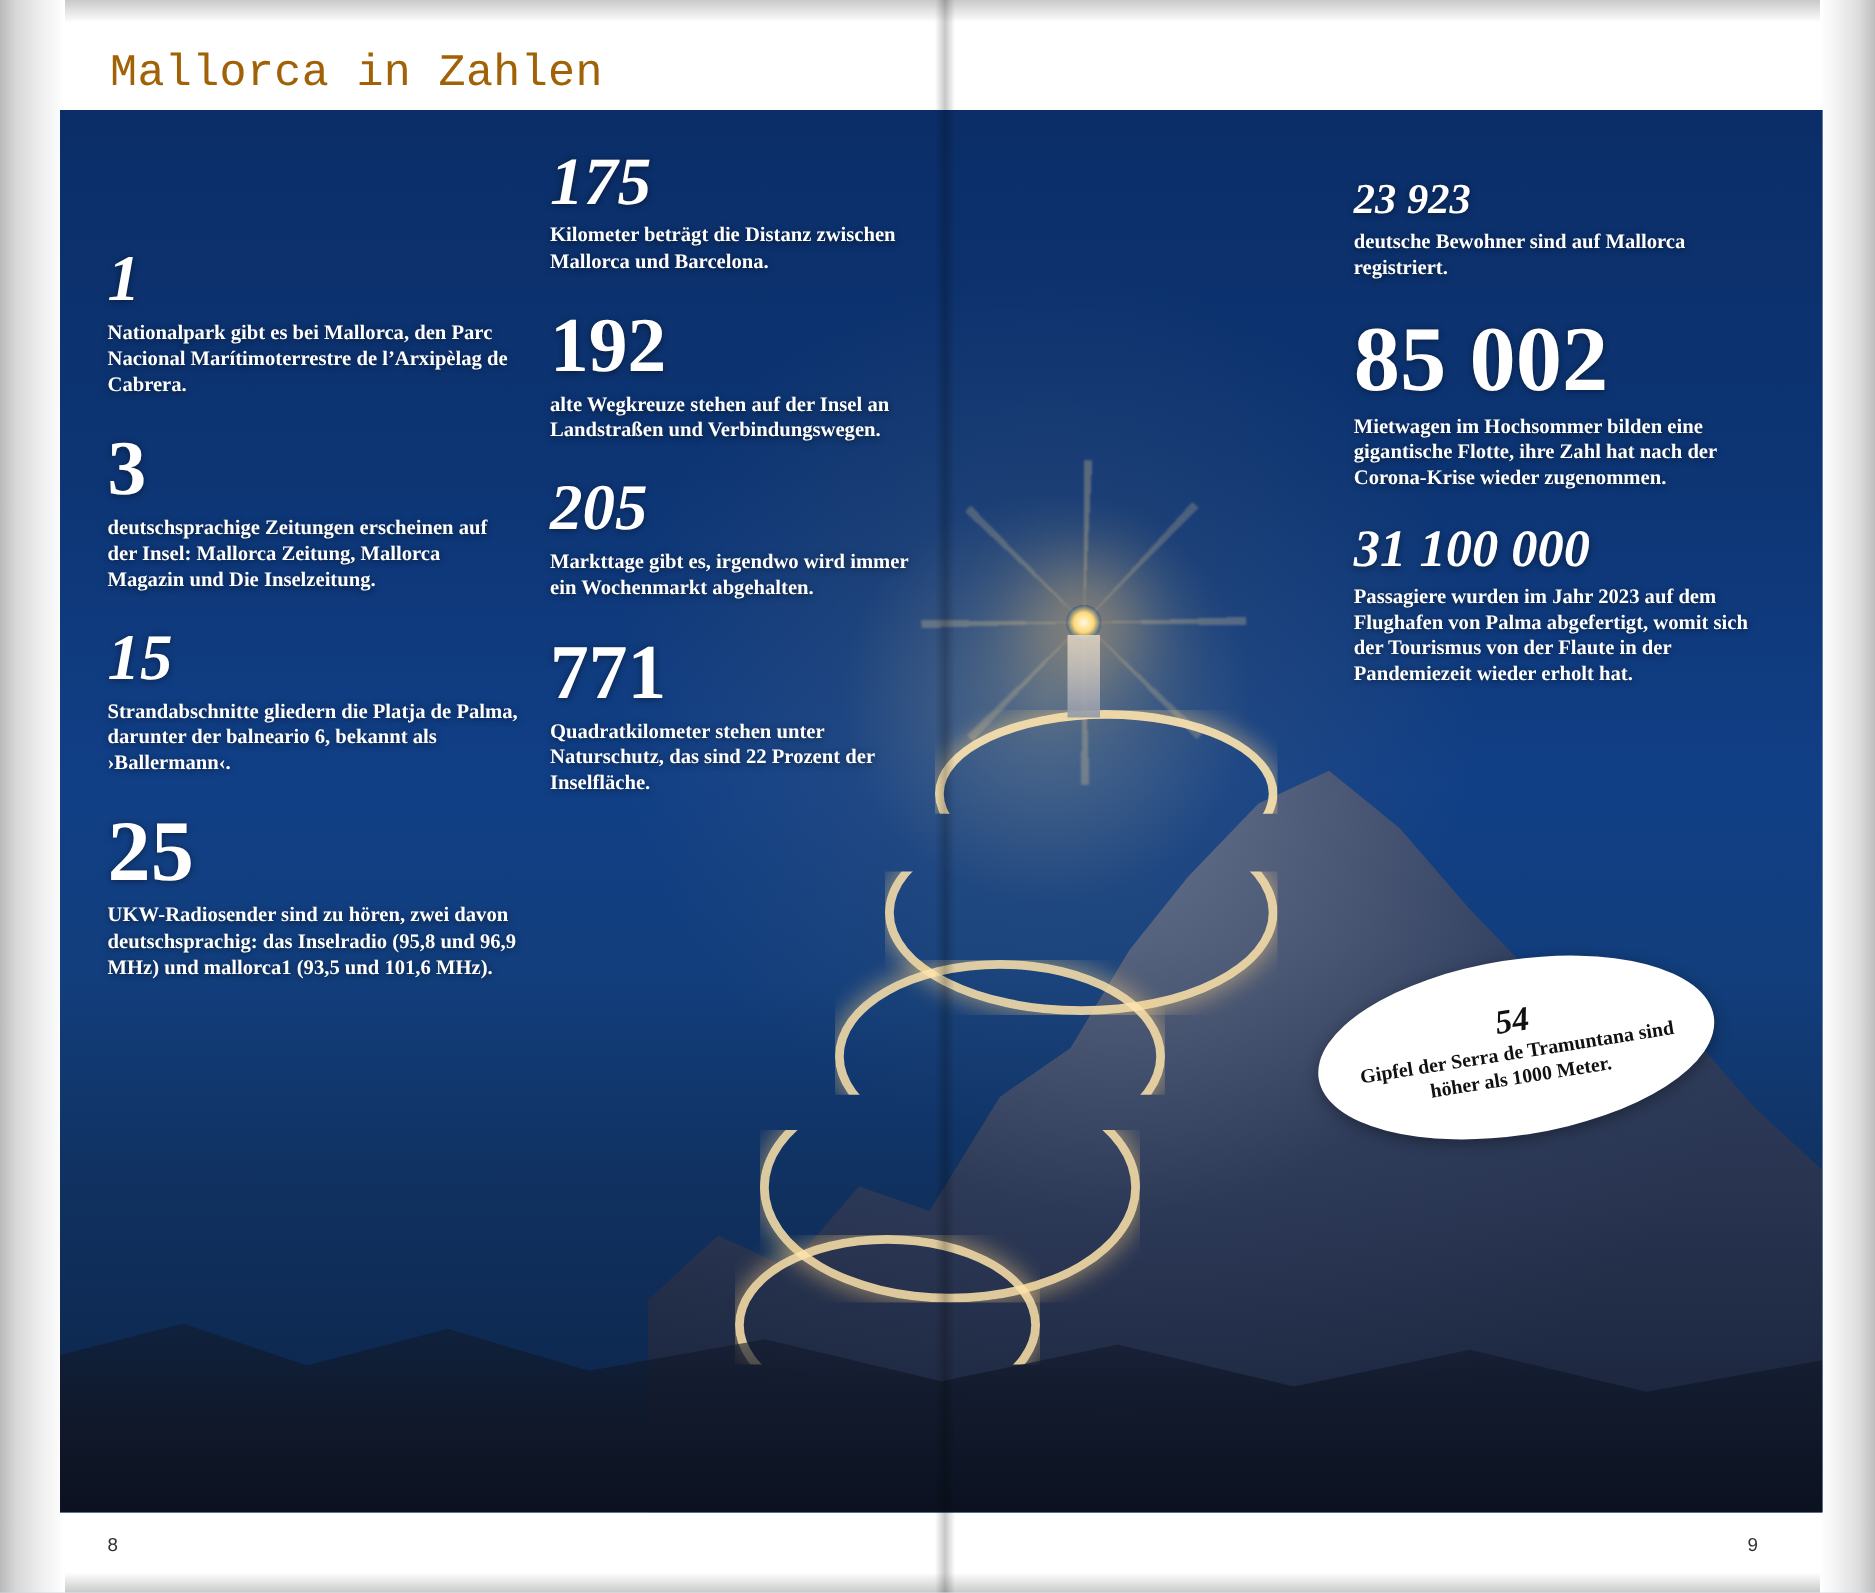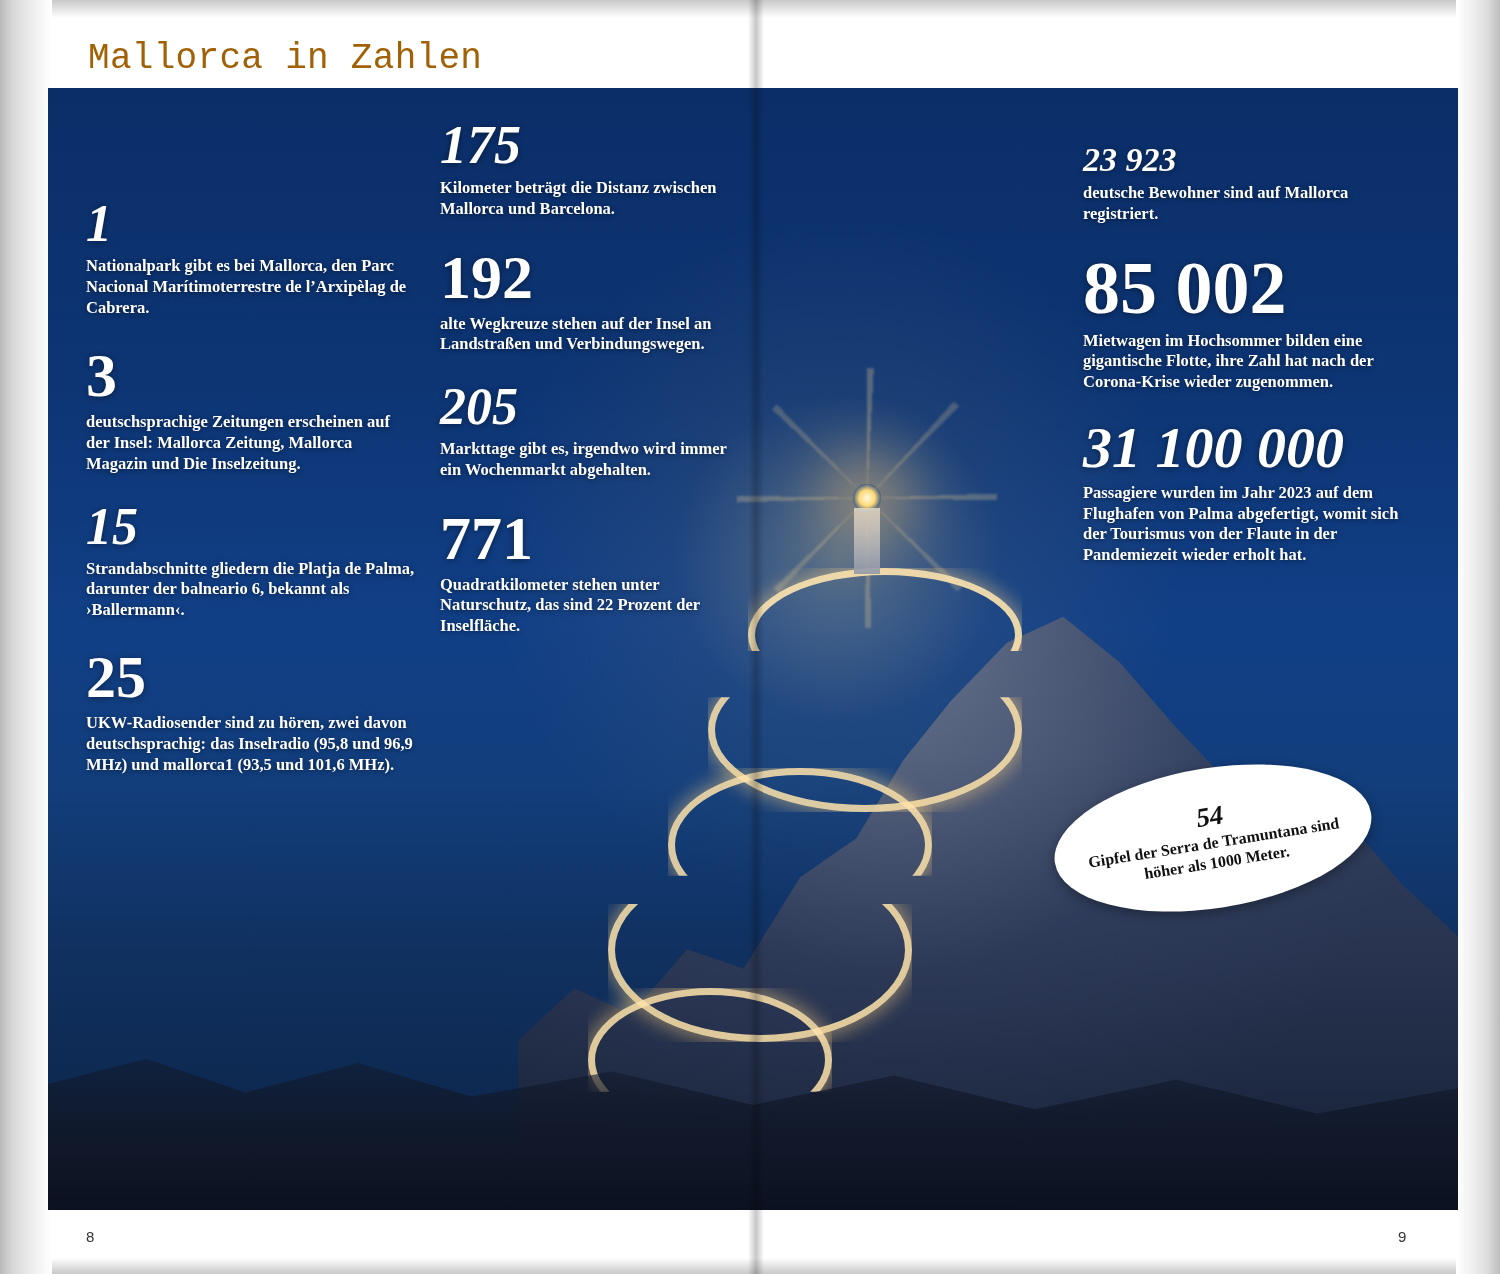--- a/index.html
+++ b/index.html
@@ -283,21 +283,21 @@
       </div>
       <div class="fact">
         <div class="num" style="font-size:62px">3</div>
         <div class="desc">deutschsprachige Zeitungen erscheinen auf der Insel: Mallorca Zeitung, Mallorca Magazin und Die Inselzeitung.</div>
       </div>
       <div class="fact">
         <div class="num italic" style="font-size:52px">15</div>
         <div class="desc">Strandabschnitte gliedern die Platja de Palma, darunter der balneario 6, bekannt als ›Ballermann‹.</div>
       </div>
       <div class="fact">
-        <div class="num" style="font-size:60px">25</div>
+        <div class="num" style="font-size:69px">25</div>
         <div class="desc">UKW-Radiosender sind zu hören, zwei davon deutschsprachig: das Inselradio (95,8 und 96,9 MHz) und mallorca1 (93,5 und 101,6 MHz).</div>
       </div>
     </div>
 
     <div class="col" id="col-2">
       <div class="fact">
         <div class="num italic" style="font-size:54px">175</div>
         <div class="desc">Kilometer beträgt die Distanz zwischen Mallorca und Barcelona.</div>
       </div>
       <div class="fact">
@@ -318,21 +318,21 @@
     <div class="col" id="col-4">
       <div class="fact">
         <div class="num italic" style="font-size:34px">23 923</div>
         <div class="desc">deutsche Bewohner sind auf Mallorca registriert.</div>
       </div>
       <div class="fact">
         <div class="num" style="font-size:74px">85 002</div>
         <div class="desc">Mietwagen im Hochsommer bilden eine gigantische Flotte, ihre Zahl hat nach der Corona-Krise wieder zugenommen.</div>
       </div>
       <div class="fact">
-        <div class="num italic" style="font-size:58px">31 100 000</div>
+        <div class="num italic" style="font-size:42px">31 100 000</div>
         <div class="desc">Passagiere wurden im Jahr 2023 auf dem Flughafen von Palma abgefertigt, womit sich der Tourismus von der Flaute in der Pandemiezeit wieder erholt hat.</div>
       </div>
     </div>
 
     <div class="oval">
       <div class="onum">54</div>
       <div class="otext">Gipfel der Serra de Tramuntana sind höher als 1000 Meter.</div>
     </div>
 
   </div>

